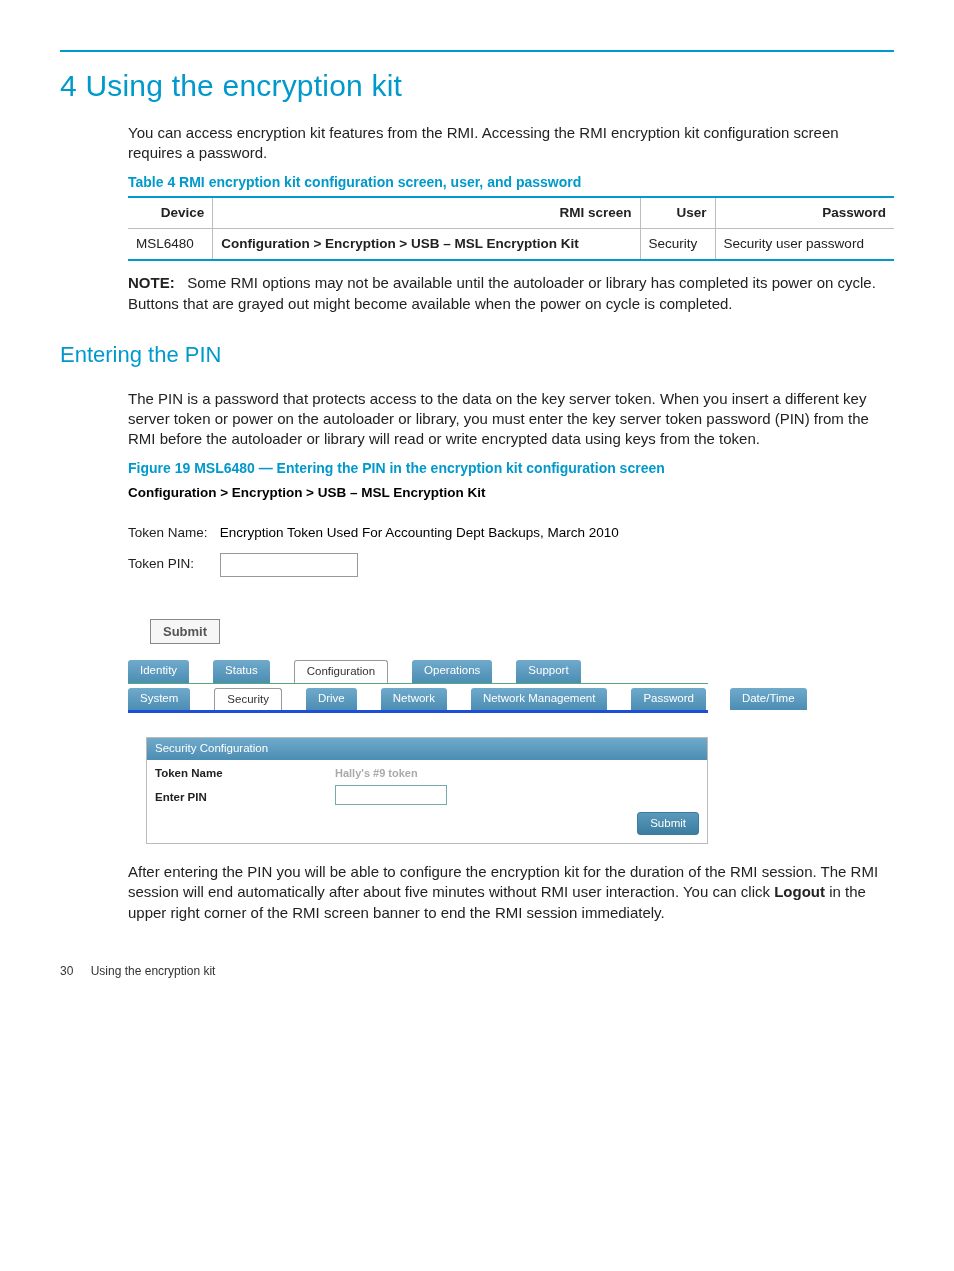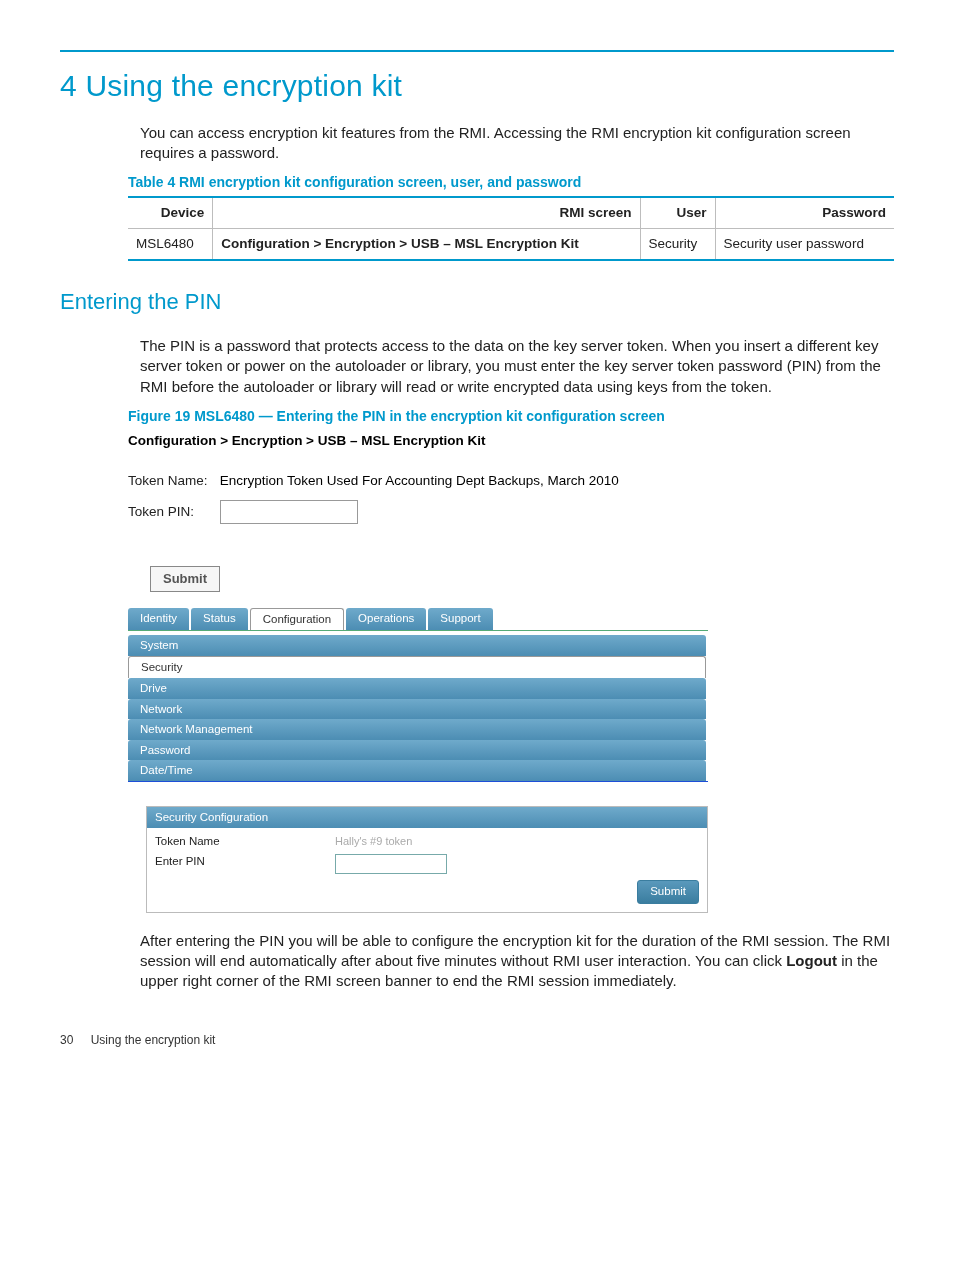--- a/index.html
+++ b/index.html
@@ -27,21 +27,21 @@
   h2.section {
     font-size: 22px;
     font-weight: 300;
     color: #0099cc;
     margin: 26px 0 19px 0;
   }
   .indent {
     margin-left: 68px;
   }
   p.body {
-    margin: 0 0 10px 12px;
+    margin: 0 0 10px 0;
   }
   .table-title, .figure-title {
     color: #0099cc;
     font-weight: bold;
     font-size: 14px;
     margin: 8px 0 4px 0;
   }
   table.hp {
     border-collapse: collapse;
     width: 100%;
@@ -97,23 +97,24 @@
   }
   
   .fig20-wrap {
     width: 580px;
     margin: 4px 0 18px 0;
     font-size: 11.5px;
   }
   .tabrow1, .tabrow2 {
     display: flex;
     align-items: stretch;
+    gap: 22px;
   }
   .tabrow1 { border-bottom: 1px solid #5a7; margin-bottom: 4px; }
-  .tabrow2 { border-bottom: 1px solid #1d4ed8; margin-bottom: 24px; flex-direction: column; }
+  .tabrow2 { border-bottom: 3px solid #1d4ed8; margin-bottom: 24px; }
   .tab {
     padding: 3px 12px 2px 12px;
     margin-right: 2px;
     color: #fff;
     background: linear-gradient(#6faacb, #4c8db3);
     border-top-left-radius: 3px;
     border-top-right-radius: 3px;
     white-space: nowrap;
   }
   .tab.active1 {
@@ -137,21 +138,21 @@
   .secbox-head {
     background: linear-gradient(#6faacb, #4c8db3);
     color: #fff;
     padding: 3px 8px;
     font-size: 11.5px;
   }
   .secbox-body {
     padding: 6px 8px 34px 8px;
     position: relative;
   }
-  .secrow { display: flex; margin-bottom: 4px; align-items: flex-start; }
+  .secrow { display: flex; margin-bottom: 4px; align-items: flex-end; font-weight: bold; }
   .secrow .lbl { width: 180px; color: #222; }
   .secrow .val { color: #aaa; font-size: 11px; }
   .sec-input {
     border: 1px solid #7aa;
     width: 112px;
     height: 20px;
     background: #fff;
   }
   .sec-submit {
     position: absolute;
@@ -196,20 +197,23 @@
     <tbody>
       <tr>
         <td>MSL6480</td>
         <td><b class="inline">Configuration &gt; Encryption &gt; USB – MSL Encryption Kit</b></td>
         <td>Security</td>
         <td>Security user password</td>
       </tr>
     </tbody>
   </table>
 
+  <p class="body" style="margin-top:12px">
+    <b class="inline">NOTE:</b>&nbsp;&nbsp;&nbsp;<span>Some RMI options may not be available until the autoloader or library has completed its power on cycle. Buttons that are grayed out might become available when the power on cycle is completed.</span>
+  </p>
 </div>
 
 <h2 class="section">Entering the PIN</h2>
 
 <div class="indent">
   <p class="body">The PIN is a password that protects access to the data on the key server token. When you insert a different key server token or power on the autoloader or library, you must enter the key server token password (PIN) from the RMI before the autoloader or library will read or write encrypted data using keys from the token.</p>
 
   <div class="figure-title">Figure 19 MSL6480 — Entering the PIN in the encryption kit configuration screen</div>
 
   <div class="fig19-block">

